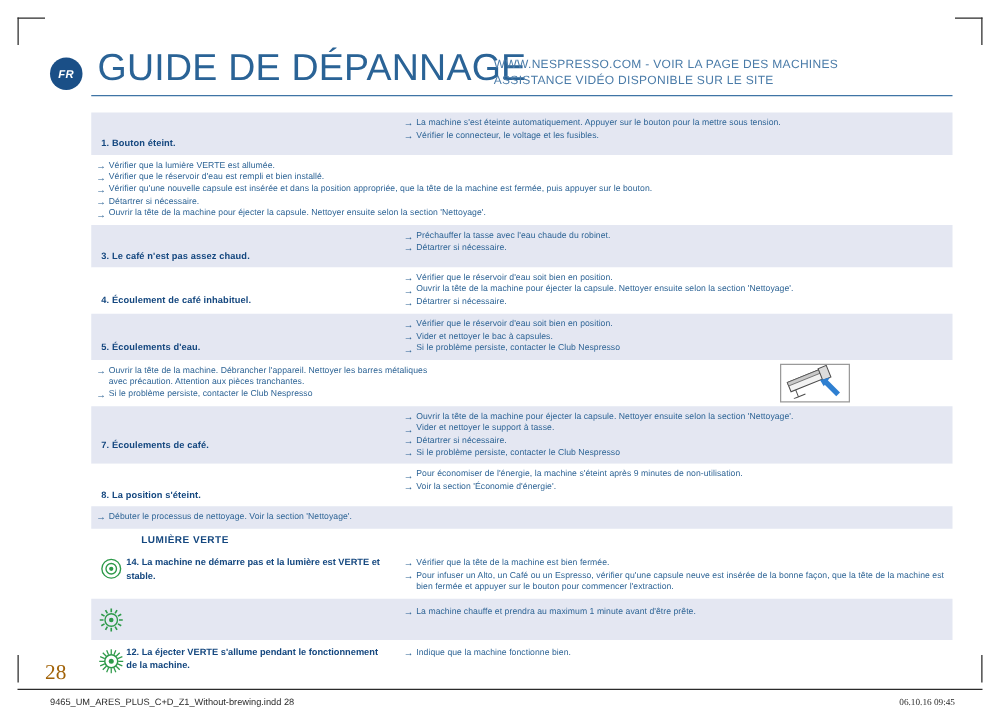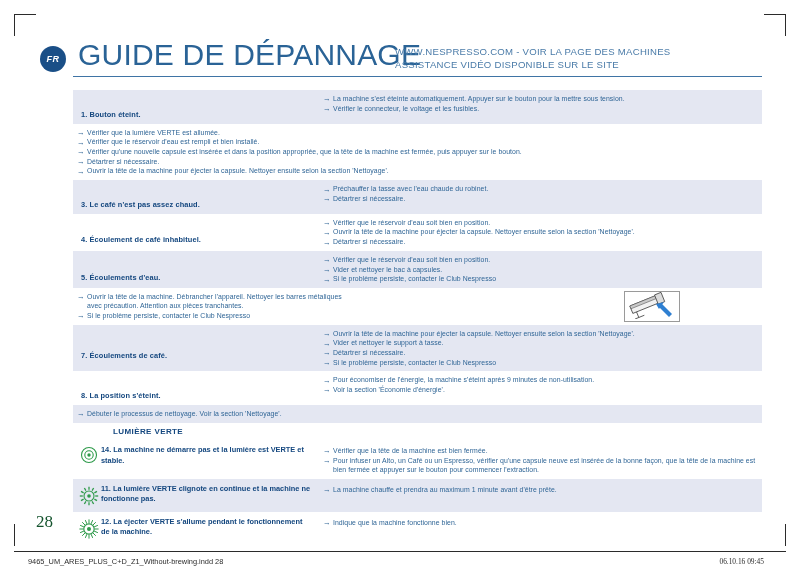--- a/index.html
+++ b/index.html
@@ -184,36 +184,36 @@
     font-size: 7.4px;
     line-height: 10.5px;
     font-weight: bold;
     color: #14477f;
   }
 
   
   .pagenum {
     position: absolute;
     left: 36px;
-    top: 512px;
+    top: 528px;
     font-size: 17px;
-    color: #14532d;
+    color: #a16207;
     font-family: "Liberation Serif", serif;
   }
   .footer-rule {
     position: absolute;
     left: 14px;
     right: 14px;
     top: 551px;
     height: 1px;
     background: #2b2b2b;
   }
   .footer-left {
     position: absolute;
-    left: 28px;
+    left: 40px;
     top: 557px;
     font-size: 7.4px;
     color: #2b2b2b;
     font-family: "Liberation Sans", sans-serif;
   }
   .footer-right {
     position: absolute;
     right: 36px;
     top: 557px;
     font-size: 7.4px;
@@ -366,21 +366,20 @@
             <line x1="4.80" y1="11.00" x2="1.80" y2="11.00" stroke="#2e9a4a" stroke-width="1.3"></line>
             <line x1="5.63" y1="7.90" x2="3.03" y2="6.40" stroke="#2e9a4a" stroke-width="1.3"></line>
             <line x1="7.90" y1="5.63" x2="6.40" y2="3.03" stroke="#2e9a4a" stroke-width="1.3"></line>
             <line x1="11.00" y1="4.80" x2="11.00" y2="1.80" stroke="#2e9a4a" stroke-width="1.3"></line>
             <line x1="14.10" y1="5.63" x2="15.60" y2="3.03" stroke="#2e9a4a" stroke-width="1.3"></line>
             <line x1="16.37" y1="7.90" x2="18.97" y2="6.40" stroke="#2e9a4a" stroke-width="1.3"></line>
             <circle cx="11" cy="11" r="5" fill="none" stroke="#2e9a4a" stroke-width="1.1"></circle>
             <circle cx="11" cy="11" r="1.8" fill="#2e9a4a"></circle>
           </svg>
         </div>
-        <div class="glabel"><span>11.</span><span> La lumière VERTE clignote en continue et la machine ne fonctionne pas.</span></div>
       </div>
       <div class="cell-right" style="padding-top: 6px;">
         <div class="ans"><span class="arrow">→</span><span>La machine chauffe et prendra au maximum 1 minute avant d'être prête.</span></div>
       </div>
     </div>
     <div class="row plain">
       <div class="cell-left">
         <div class="icon-box">
           <svg width="22" height="22" viewBox="0 0 22 22">
             <line x1="16.60" y1="11.00" x2="20.60" y2="11.00" stroke="#2e9a4a" stroke-width="1"></line>

